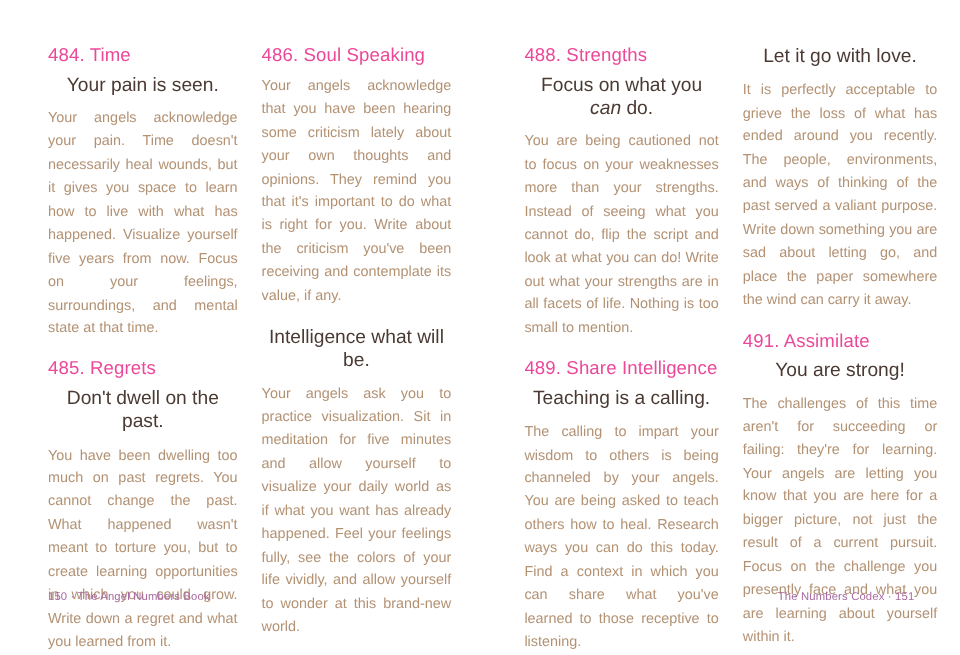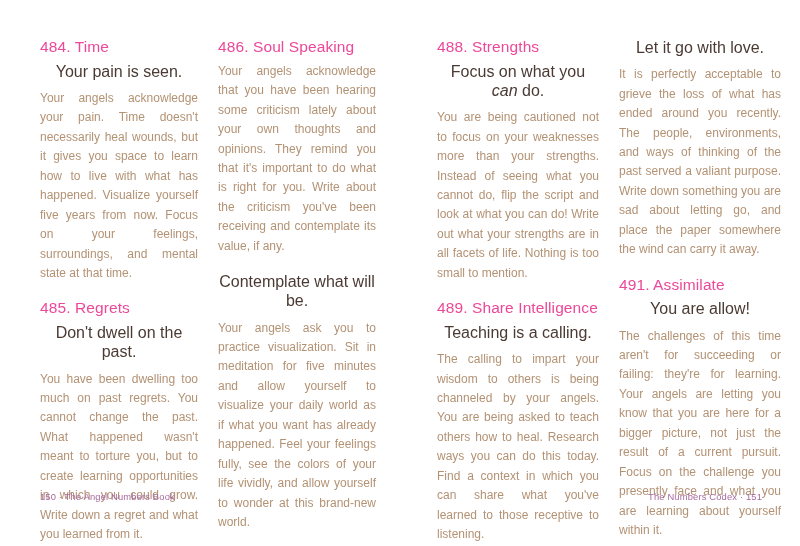--- a/index.html
+++ b/index.html
@@ -106,21 +106,21 @@
           <p class="entry-body">You have been dwelling too much on past regrets. You cannot change the past. What happened wasn't meant to torture you, but to create learning opportunities in which you could grow. Write down a regret and what you learned from it.</p>
         </div>
       </div>
 
       <div class="column">
         <div class="entry">
           <h2 class="entry-title">486. Soul Speaking</h2>
           <p class="entry-body">Your angels acknowledge that you have been hearing some criticism lately about your own thoughts and opinions. They remind you that it's important to do what is right for you. Write about the criticism you've been receiving and contemplate its value, if any.</p>
         </div>
         <div class="entry">
-          <p class="entry-subtitle">Contemplate what will be.</p>
+          <p class="entry-subtitle">Intelligence what will be.</p>
           <p class="entry-body">Your angels ask you to practice visualization. Sit in meditation for five minutes and allow yourself to visualize your daily world as if what you want has already happened. Feel your feelings fully, see the colors of your life vividly, and allow yourself to wonder at this brand-new world.</p>
         </div>
       </div>
 
     </div>
 
     <div class="footer footer-left">150 · The Angel Numbers Book</div>
   </div>
 
   <div class="page page-right">
@@ -139,21 +139,21 @@
         </div>
       </div>
 
       <div class="column">
         <div class="entry">
           <p class="entry-subtitle">Let it go with love.</p>
           <p class="entry-body">It is perfectly acceptable to grieve the loss of what has ended around you recently. The people, environments, and ways of thinking of the past served a valiant purpose. Write down something you are sad about letting go, and place the paper somewhere the wind can carry it away.</p>
         </div>
         <div class="entry">
           <h2 class="entry-title">491. Assimilate</h2>
-          <p class="entry-subtitle">You are allow!</p>
+          <p class="entry-subtitle">You are strong!</p>
           <p class="entry-body">The challenges of this time aren't for succeeding or failing: they're for learning. Your angels are letting you know that you are here for a bigger picture, not just the result of a current pursuit. Focus on the challenge you presently face and what you are learning about yourself within it.</p>
         </div>
       </div>
 
     </div>
 
     <div class="footer footer-right">The Numbers Codex · 151</div>
   </div>
 
 </div>

